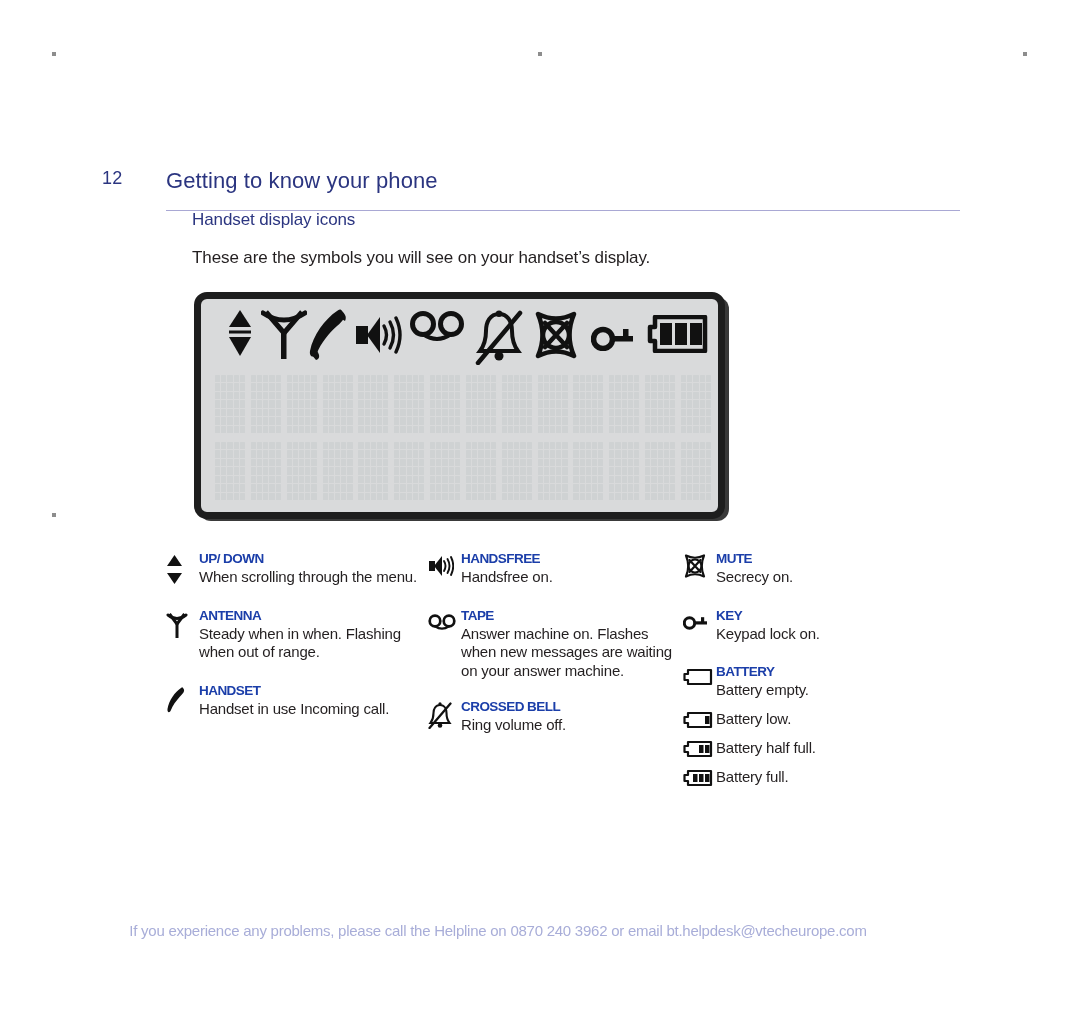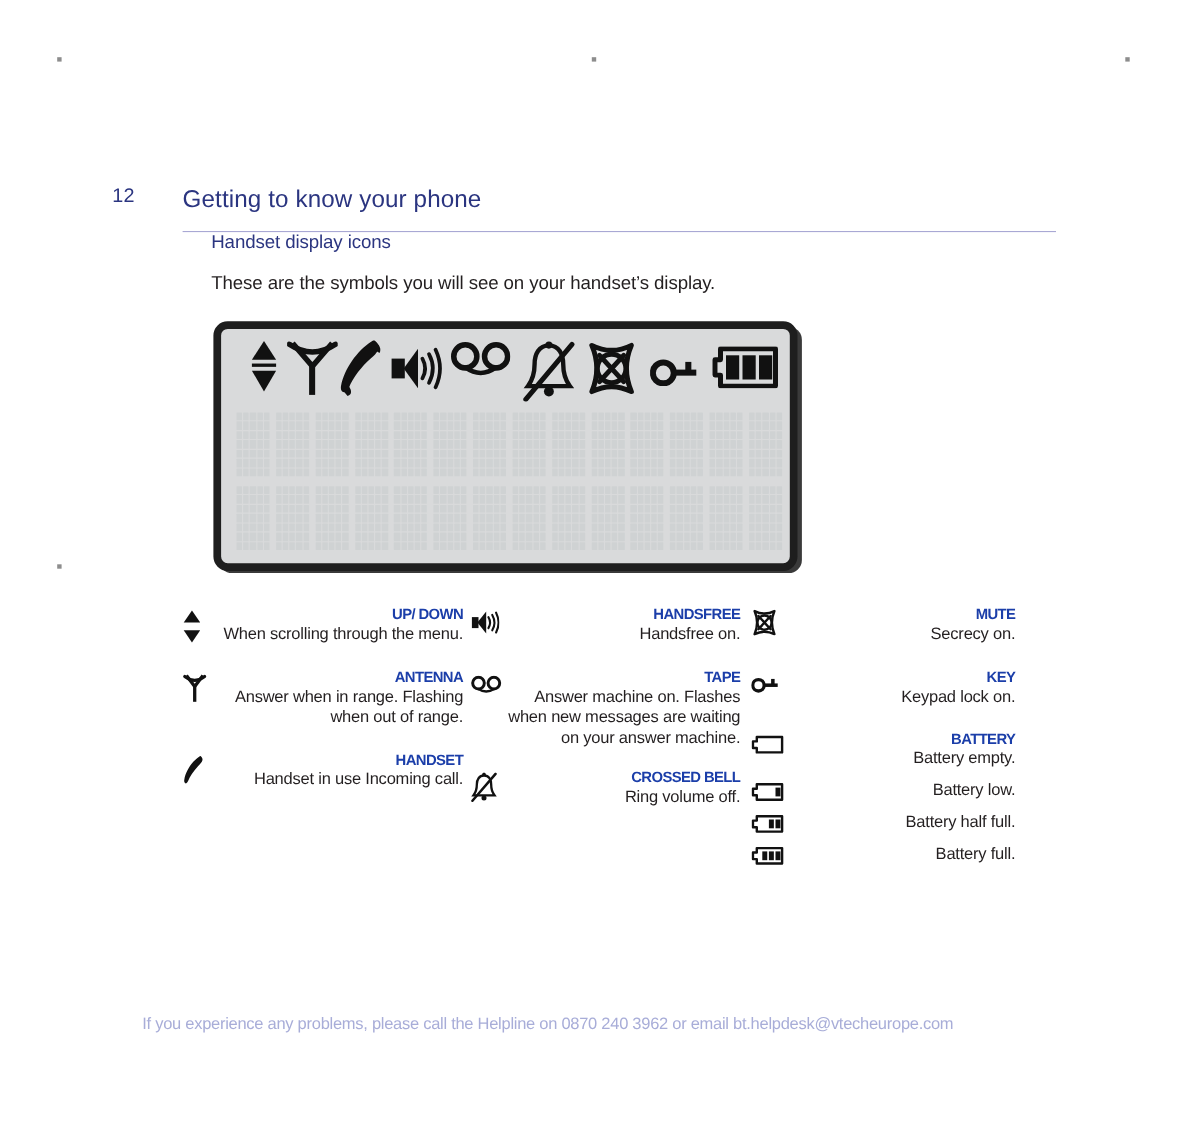--- a/index.html
+++ b/index.html
@@ -131,21 +131,20 @@
     position: absolute;
     top: 552px;
   }
   .col-1 { left: 166px; width: 255px; }
   .col-2 { left: 428px; width: 245px; }
   .col-3 { left: 683px; width: 240px; }
 
   .legend-entry {
     position: relative;
     margin-bottom: 16px;
-    text-align: right;
   }
   .legend-entry .glyph {
     position: absolute;
     left: 0;
     top: 2px;
     width: 30px;
     text-align: center;
   }
   .legend-body {
     padding-left: 33px;
@@ -1345,21 +1344,21 @@
   <div class="legend-entry" style="margin-top:22px;">
     <span class="glyph">
       <svg width="22" height="28" viewBox="0 0 22 28">
         <path d="M2 4 Q11 11 20 4" stroke="#111" stroke-width="3" fill="none" stroke-linecap="round"></path>
         <path d="M3.5 3 L11 13 L18.5 3" stroke="#111" stroke-width="3" fill="none" stroke-linejoin="round"></path>
         <rect x="9.5" y="11" width="3" height="16" fill="#111"></rect>
       </svg>
     </span>
     <div class="legend-body">
       <div class="legend-term">ANTENNA</div>
-      <div class="legend-desc">Answer when in range. Flashing when out of range.</div>
+      <div class="legend-desc">Steady when in when. Flashing when out of range.</div>
     </div>
   </div>
 
   <div class="legend-entry" style="margin-top:22px;">
     <span class="glyph">
       <svg width="20" height="28" viewBox="0 0 20 28">
         <path d="M17 2 C19.5 4.5 17.5 7 14 10.5 C10 15 6.5 19.5 5 24 C3.5 27.5 1 26.5 1.5 23 C3 14 9 6 15 2 C16 1 16.5 1 17 2 Z" fill="#111"></path>
       </svg>
     </span>
     <div class="legend-body">

